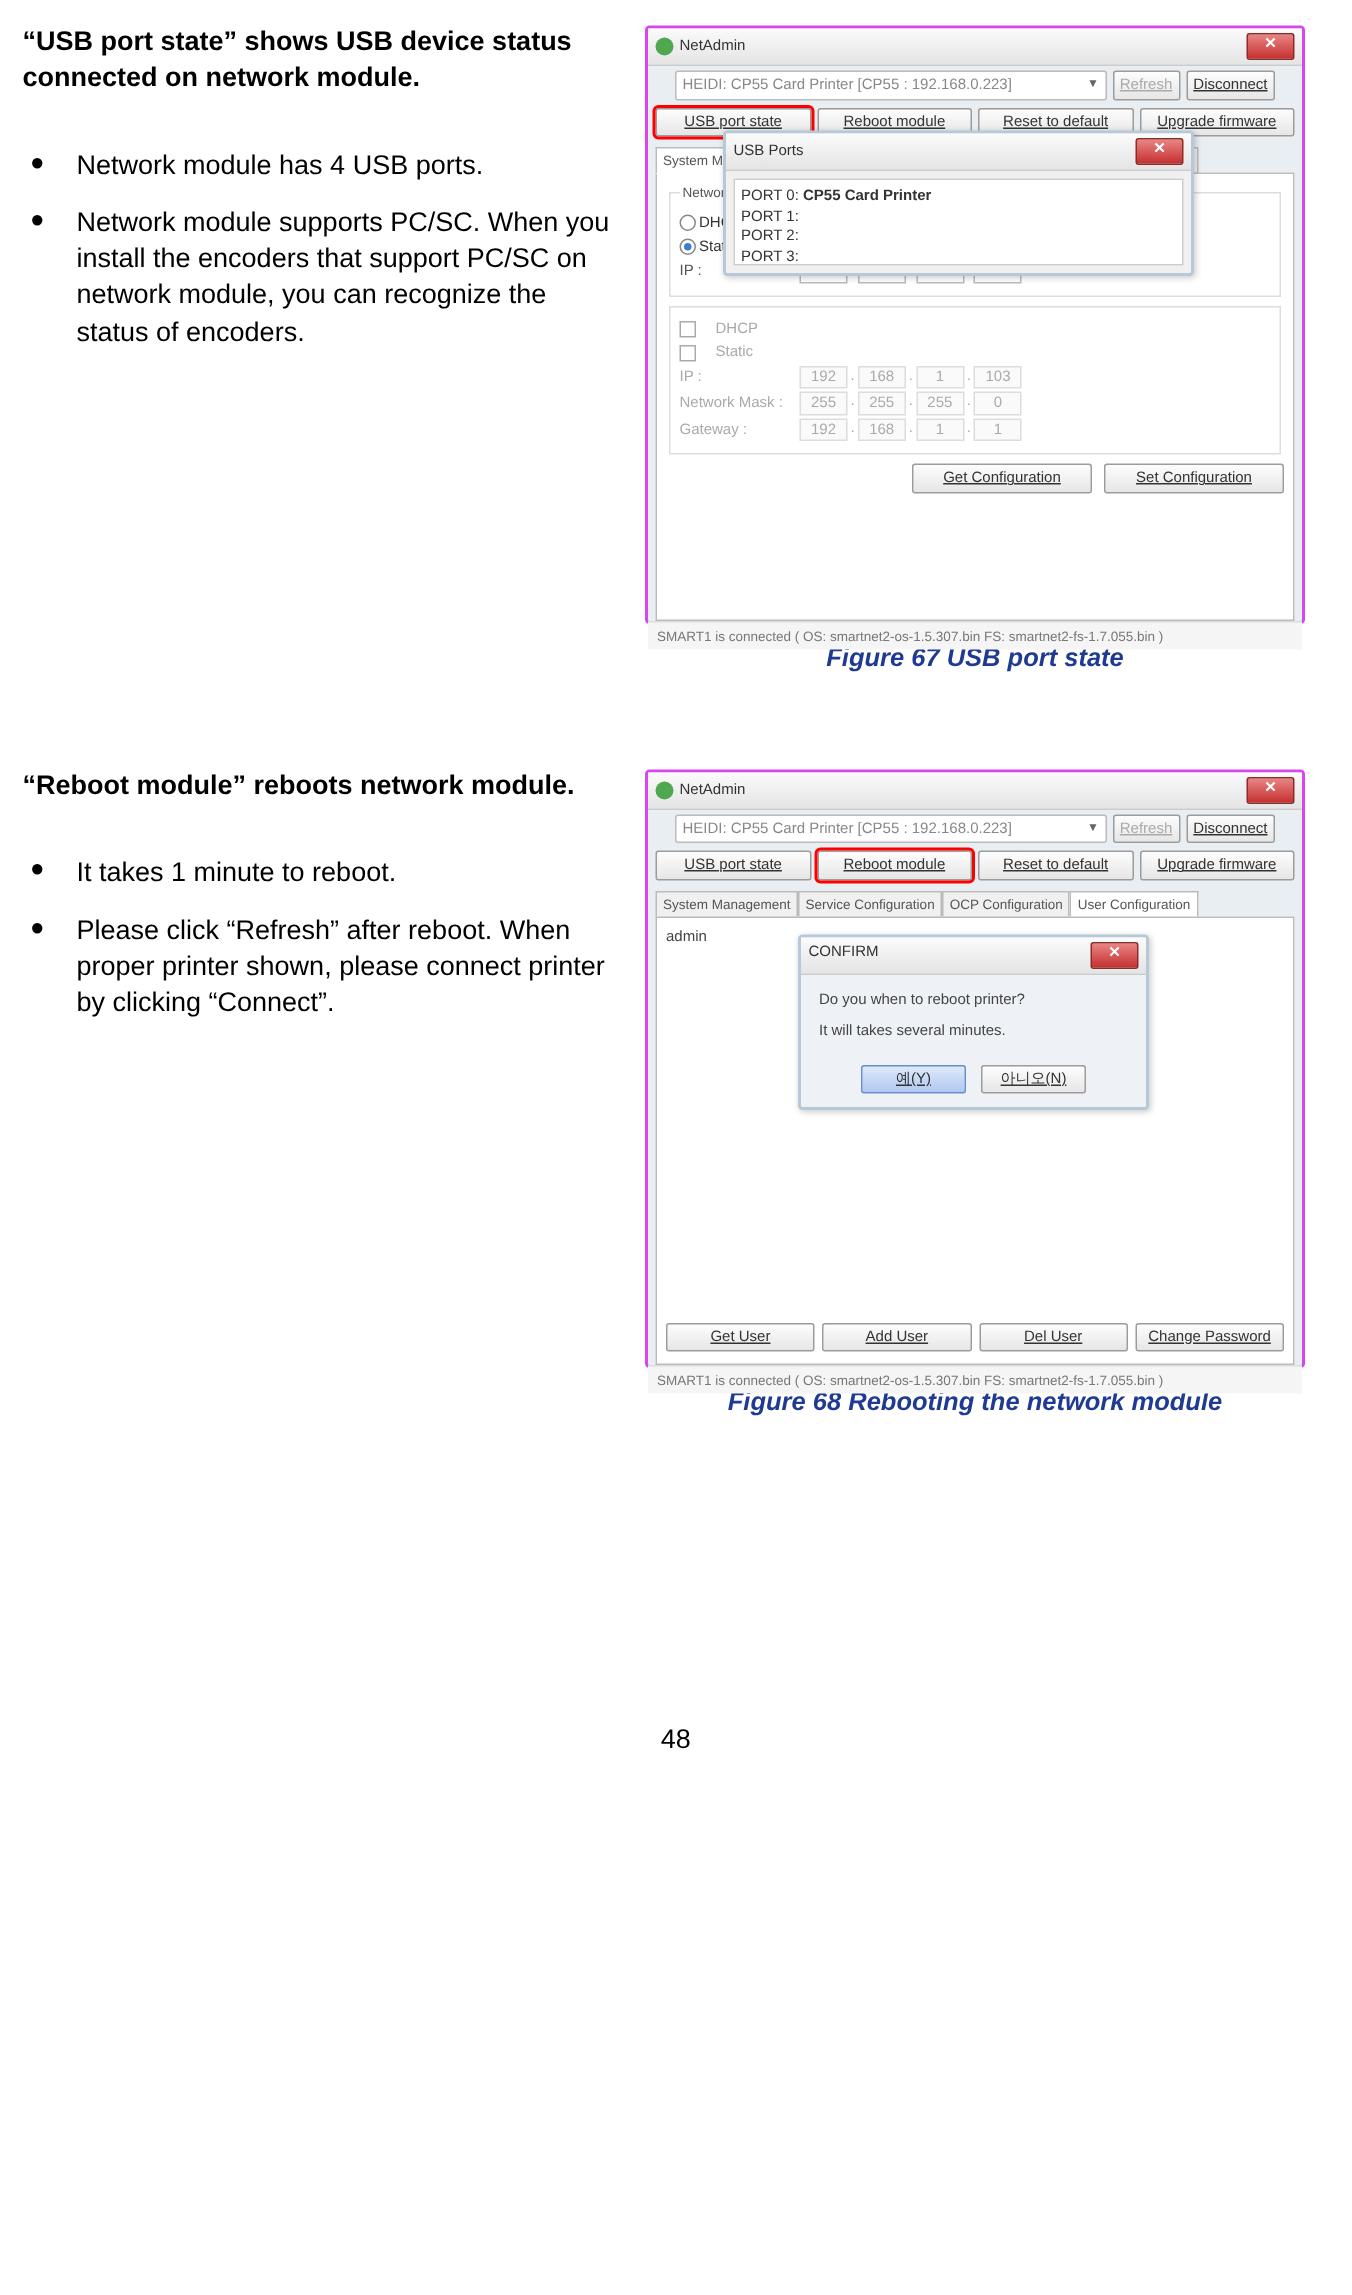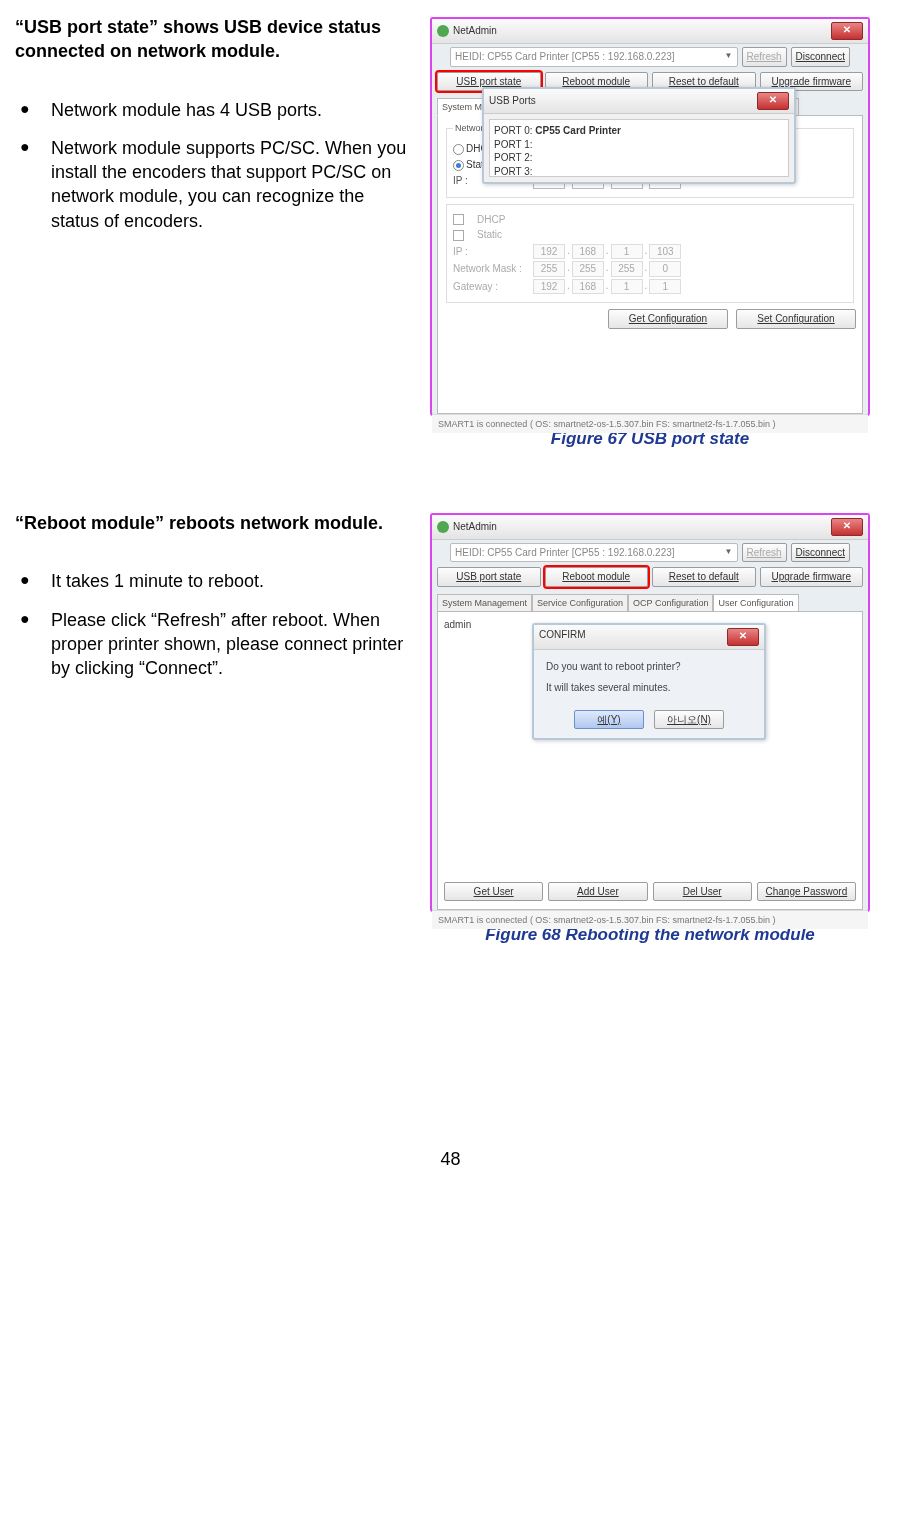--- a/index.html
+++ b/index.html
@@ -332,21 +332,21 @@
         <div style="font-size:10px;color:#444;">admin</div>
       </div>
       <div class="statusbar">SMART1 is connected ( OS: smartnet2-os-1.5.307.bin  FS: smartnet2-fs-1.7.055.bin )</div>
 
       <div class="confirm">
         <div class="ttl">
           <span>CONFIRM</span>
           <div class="close-btn">✕</div>
         </div>
         <div class="bdy">
-          <div>Do you want to reboot printer?</div>
+          <div>Do you when to reboot printer?</div>
           <div style="margin-top:8px;">It will takes several minutes.</div>
         </div>
         <div class="btns">
           <div class="btn" style="background:linear-gradient(#dfe9fb,#b0c8ef);border-color:#6a8fc9;">예(Y)</div>
           <div class="btn">아니오(N)</div>
         </div>
       </div>
     </div>
     <div class="figure-caption">Figure 68 Rebooting the network module</div>
   </div>

